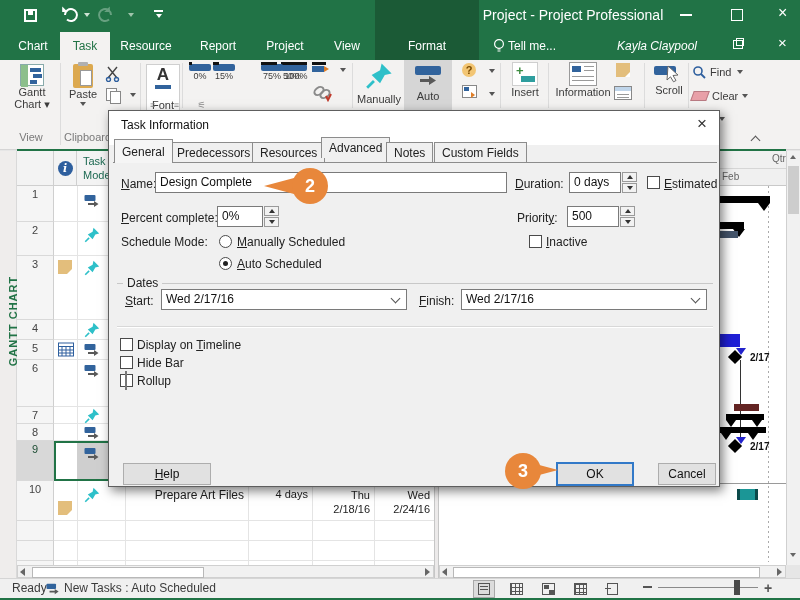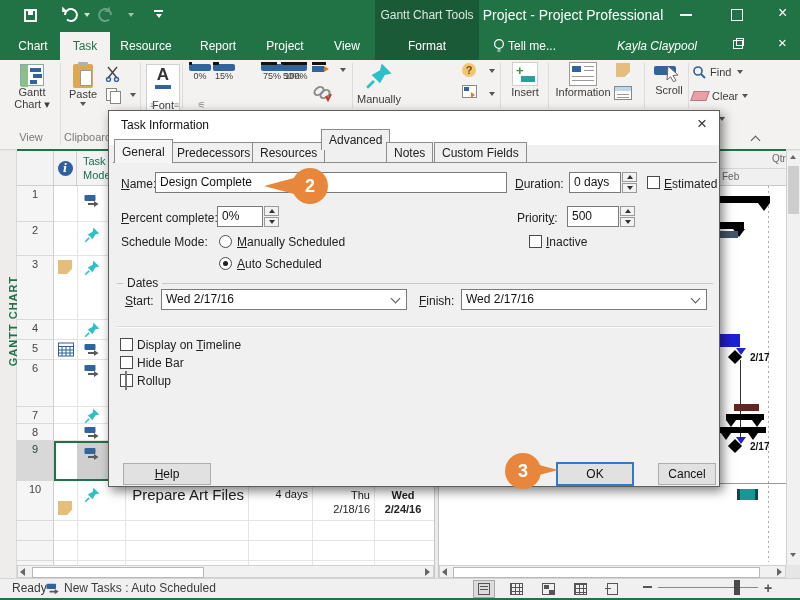--- a/index.html
+++ b/index.html
@@ -69,21 +69,20 @@
       </svg>
   </div>
   <div class="abs" style="left:128px;top:13px;">
       <div class="ddarrow" style="border-top-color:#9fc4ab;"></div>
     </div>
   <div class="abs" style="left:154px;top:10px;width:10px;height:10px;">
     <div style="width:9px;height:2px;background:#fff;"></div>
       <div class="ddarrow" style="margin:2px auto 0;border-top-color:#fff;"></div>
   </div>
 
-  <div class="abs menu-tab nw" style="left:375px;top:0;width:104px;height:30px;color:#d9e8de;font-size:12px;">Gantt Chart Tools</div>
   <div class="abs menu-tab nw" style="left:488px;top:0;width:170px;height:30px;font-size:14px;">Project - Project Professional</div>
 
   <div class="abs" style="left:680px;top:14px;width:12px;height:2px;background:#fff;"></div>
   <div class="abs" style="left:731px;top:9px;width:12px;height:12px;border:1px solid #fff;box-sizing:border-box;"></div>
   <div class="abs" style="left:778px;top:4px;color:#fff;font-size:16px;">×</div>
 
   <div class="abs" style="left:0;top:32px;width:800px;height:28px;background:#217346;"></div>
   <div class="abs" style="left:375px;top:32px;width:104px;height:28px;background:#1B5A36;"></div>
   <div class="abs menu-tab" style="left:10px;top:32px;width:46px;height:28px;">Chart</div>
   <div class="abs menu-tab" style="left:60px;top:32px;width:50px;height:28px;background:#f3f2f1;color:#217346;">Task</div>
@@ -206,20 +205,29 @@
 
   <div class="abs" style="left:150px;top:100px;width:130px;height:9px;overflow:hidden;color:#8a8a8a;font-size:9px;letter-spacing:8px;">≡ ≡ ⚟</div>
 
   <div class="abs" style="left:356px;top:62px;width:46px;height:47px;text-align:center;">
     <svg width="28" height="28" viewBox="0 0 16 16">
         <path d="M9.5 0.8 L15.2 6.5 L11.3 7.4 L8.6 12.2 L3.8 7.4 L8.6 4.7 Z" fill="#2EC0C9"></path>
         <rect x="0.5" y="12.2" width="5.5" height="1.6" transform="rotate(-45 3 13)" fill="#2EC0C9"></rect>
       </svg>
     <div class="ric-label nw" style="overflow:hidden;">Manually</div>
   </div>
+  <div class="abs" style="left:404px;top:60px;width:48px;height:50px;background:#d6d6d6;text-align:center;">
+    <div style="padding-top:6px;">
+      <div style="width:26px;height:9px;background:#31639C;border-radius:2px;margin:0 auto;"></div>
+      <svg width="20" height="12" viewBox="0 0 20 12">
+          <path d="M2 4h9V1l7 4.5L11 10V7H2z" fill="#595959"></path>
+        </svg>
+    </div>
+    <div class="ric-label">Auto</div>
+  </div>
   <div class="abs" style="left:462px;top:63px;width:26px;height:18px;">
     <div style="width:14px;height:14px;border-radius:50%;background:#F2C573;color:#7a4a00;font-weight:bold;font-size:11px;text-align:center;line-height:14px;">?</div>
   </div>
   <div class="abs" style="left:489px;top:69px;">
       <div class="ddarrow"></div>
     </div>
   <div class="abs" style="left:462px;top:85px;width:26px;height:20px;">
     <div style="width:15px;height:13px;border:1px solid #888;background:#fff;box-sizing:border-box;position:relative;">
       <div class="abs" style="left:1px;top:1px;width:5px;height:4px;background:#31639C;"></div>
       <div class="abs" style="left:8px;top:6px;width:0;height:0;border-left:4px solid #E07E27;border-top:3px solid transparent;border-bottom:3px solid transparent;"></div>
@@ -380,24 +388,24 @@
       <rect x="0.5" y="12.2" width="5.5" height="1.6" transform="rotate(-45 3 13)" fill="#2EC0C9"></rect>
     </svg>
 
   <div class="abs gridv" style="left:125px;top:487px;height:78px;"></div>
   <div class="abs gridv" style="left:248px;top:487px;height:78px;"></div>
   <div class="abs gridv" style="left:312px;top:487px;height:78px;"></div>
   <div class="abs gridv" style="left:374px;top:487px;height:78px;"></div>
   <div class="abs gridh" style="left:54px;top:520px;width:380px;"></div>
   <div class="abs gridh" style="left:54px;top:540px;width:380px;"></div>
   <div class="abs gridh" style="left:54px;top:560px;width:380px;"></div>
-  <div class="abs" style="left:128px;top:488px;width:116px;height:30px;text-align:right;font-size:15px;line-height:14px;">Prepare Art Files</div>
+  <div class="abs" style="left:128px;top:488px;width:116px;height:30px;text-align:right;font-size:12px;line-height:14px;">Prepare Art Files</div>
   <div class="abs nw" style="left:250px;top:488px;width:58px;text-align:right;font-size:11px;">4 days</div>
   <div class="abs" style="left:314px;top:488px;width:56px;height:30px;text-align:right;font-size:11px;line-height:14px;">Thu 2/18/16</div>
-  <div class="abs" style="left:376px;top:488px;width:54px;height:30px;text-align:center;font-size:11px;line-height:14px;font-weight:bold;">Wed 2/24/16</div>
+  <div class="abs" style="left:376px;top:488px;width:54px;height:30px;text-align:right;font-size:11px;line-height:14px;">Wed 2/24/16</div>
 
   <div class="abs" style="left:434px;top:151px;width:5px;height:427px;background:#eceaea;border-left:1px solid #c6c6c6;border-right:1px solid #c6c6c6;box-sizing:border-box;"></div>
 
   <div class="abs" style="left:439px;top:151px;width:347px;height:414px;background:#fff;"></div>
   <div class="abs" style="left:439px;top:151px;width:347px;height:18px;background:#f0f0f0;border-bottom:1px solid #d6d6d6;box-sizing:border-box;"></div>
   <div class="abs" style="left:439px;top:169px;width:347px;height:17px;background:#f0f0f0;border-bottom:1px solid #c9c9c9;box-sizing:border-box;"></div>
   <div class="abs nw" style="left:772px;top:153px;font-size:10px;color:#666;width:14px;overflow:hidden;">Qtr</div>
   <div class="abs nw" style="left:722px;top:171px;font-size:10px;color:#666;">Feb</div>
   <div class="abs" style="left:768px;top:186px;width:1px;height:376px;background:repeating-linear-gradient(#aaa 0 2px,transparent 2px 5px);"></div>
 
@@ -498,21 +506,21 @@
   <div class="abs" style="left:108px;top:110px;width:612px;height:377px;background:#f0f0f0;border:1px solid #5e5e5e;box-sizing:border-box;box-shadow:3px 4px 10px rgba(0,0,0,.5);z-index:50;">
 
     <div style="height:34px;background:#fff;position:relative;">
       <span class="abs nw" style="left:12px;top:7px;color:#111;">Task Information</span>
       <span class="abs" style="right:12px;top:3px;font-size:17px;color:#333;">×</span>
     </div>
 
     <div class="abs tab" style="left:5px;top:28px;height:24px;background:#f5f5f5;z-index:2;">General</div>
     <div class="abs tab" style="left:60px;top:31px;height:21px;">Predecessors</div>
     <div class="abs tab" style="left:143px;top:31px;height:21px;">Resources</div>
-    <div class="abs tab" style="left:212px;top:18px;height:21px;">Advanced</div>
+    <div class="abs tab" style="left:212px;top:26px;height:21px;">Advanced</div>
     <div class="abs tab" style="left:277px;top:31px;height:21px;">Notes</div>
     <div class="abs tab" style="left:325px;top:31px;height:21px;">Custom Fields</div>
     <div class="abs" style="left:4px;top:51px;width:604px;height:1px;background:#8c8c8c;"></div>
     <div class="abs" style="left:6px;top:51px;width:52px;height:1px;background:#f5f5f5;"></div>
 
     <div class="abs nw" style="left:12px;top:66px;"><u>N</u>ame:</div>
     <div class="abs field nw" style="left:46px;top:61px;width:352px;height:21px;">Design Complete</div>
     <div class="abs nw" style="left:406px;top:66px;"><u>D</u>uration:</div>
     <div class="abs field nw" style="left:460px;top:61px;width:52px;height:21px;">0 days</div>
     <div class="abs spinbox" style="left:513px;top:61px;">

